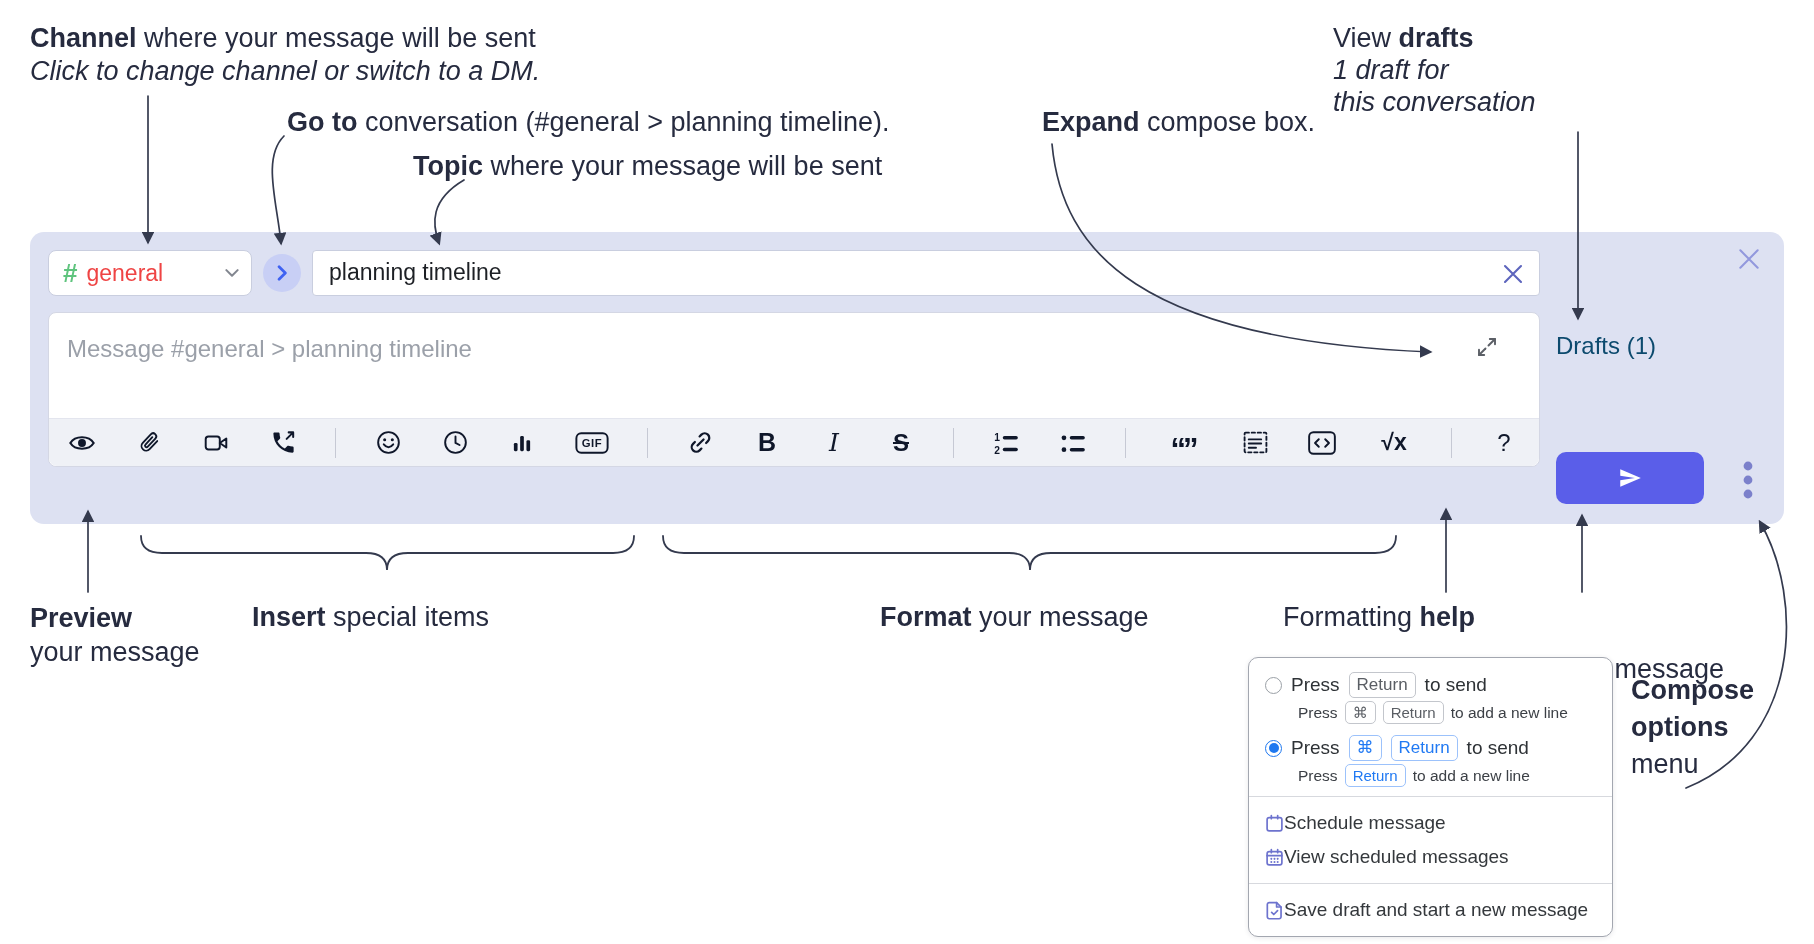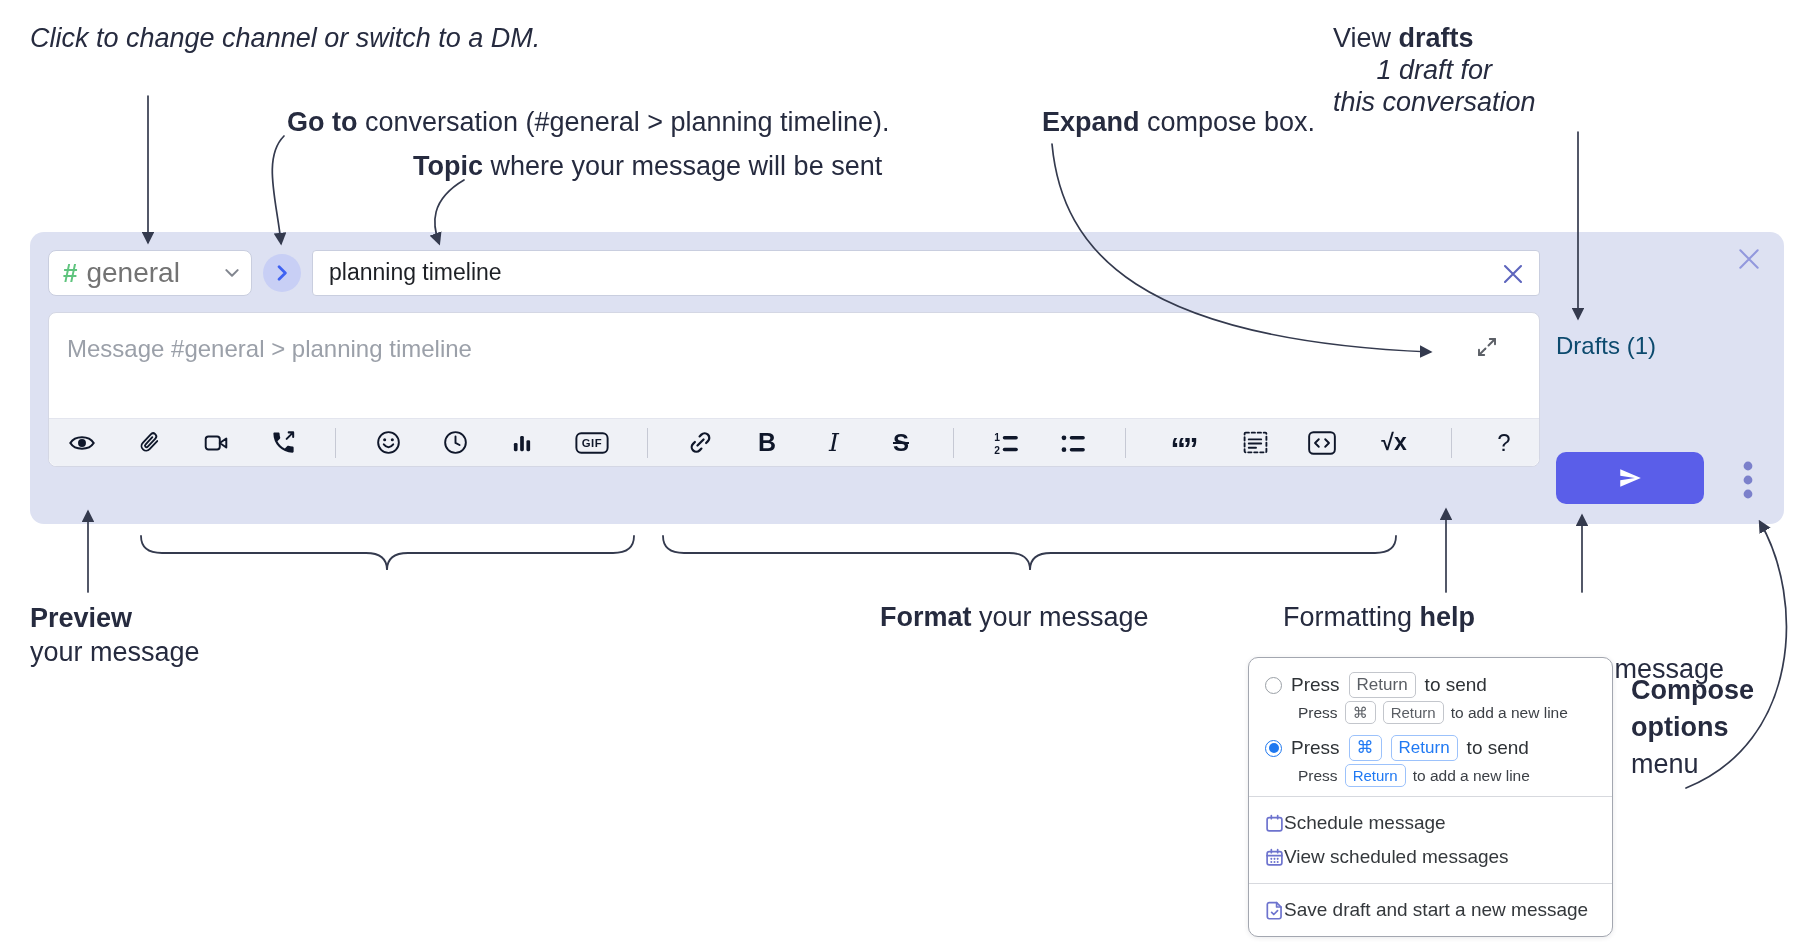--- a/index.html
+++ b/index.html
@@ -1,30 +1,30 @@
 <!DOCTYPE html>
 <html><head>
 <meta charset="utf-8">
 <style>
   html,body{margin:0;padding:0;background:#fff;}
   .canvas{position:relative;width:1814px;height:944px;background:#ffffff;
           font-family:"Liberation Sans",sans-serif;color:#262b3f;overflow:hidden;}
   
   .ann{position:absolute;font-size:27px;line-height:33px;color:#262b3f;white-space:nowrap;}
   .ann b{font-weight:700;}
-  .ann .it{font-style:italic;text-align:center;}
+  .ann .it{font-style:italic;}
   svg.overlay{position:absolute;left:0;top:0;width:1814px;height:944px;pointer-events:none;}
   
   .compose{position:absolute;left:30px;top:232px;width:1754px;height:292px;
            background:#dde1f2;border-radius:14px;}
   .chan{position:absolute;left:18px;top:18px;width:204px;height:46px;background:#fff;
         border:1px solid #c9cedf;border-radius:8px;display:flex;align-items:center;
         padding:0 12px 0 14px;box-sizing:border-box;cursor:pointer;}
   .hash{color:#5fc47e;font-weight:700;font-size:26px;line-height:26px;}
-  .chan-name{font-size:28px;color:#737373;margin-left:9px;flex:1;}
+  .chan-name{font-size:23px;color:#ef4444;margin-left:9px;flex:1;}
   .goto-btn{position:absolute;left:233px;top:22px;width:38px;height:38px;border-radius:50%;
             background:#c8cff5;display:flex;align-items:center;justify-content:center;cursor:pointer;}
   .topic{position:absolute;left:282px;top:18px;width:1228px;height:46px;background:#fff;
          border:1px solid #c9cedf;border-radius:4px;box-sizing:border-box;}
   .topic input{width:1150px;height:42px;border:0;outline:none;font-family:inherit;
          font-size:23px;color:#1d2025;padding:0 0 0 16px;background:transparent;}
   .clear-x{position:absolute;right:14px;top:11px;width:24px;height:24px;cursor:pointer;}
   .close-x{position:absolute;right:22px;top:14px;width:26px;height:26px;cursor:pointer;}
   .msgbox{position:absolute;left:18px;top:80px;width:1492px;height:155px;background:#fff;
           border:1px solid #d4d7e4;border-radius:8px;box-sizing:border-box;}
@@ -70,20 +70,21 @@
   .mi{display:flex;align-items:center;font-size:19px;color:#34383c;
       padding:6px 0;cursor:pointer;}
   .mi svg{color:#6d73ce;flex:none;}
 </style>
 </head>
 <body>
 
 <div class="canvas">
 
   <div class="ann" style="left:30px;top:22px;">
+    <div><b>Channel</b><span> where your message will be sent</span></div>
     <div class="it">Click to change channel or switch to a DM.</div>
   </div>
 
   <div class="ann" style="left:287px;top:106px;">
     <b>Go to</b><span> conversation (#general &gt; planning timeline).</span>
   </div>
 
   <div class="ann" style="left:413px;top:150px;">
     <b>Topic</b><span> where your message will be sent</span>
   </div>
@@ -252,20 +253,23 @@
         <circle cx="6" cy="8" r="4.4"></circle>
           <circle cx="6" cy="22" r="4.4"></circle>
           <circle cx="6" cy="36" r="4.4"></circle>
       </svg>
     </div>
   </div>
 
   <div class="ann" style="left:30px;top:601px;line-height:34px;">
     <div><b>Preview</b></div>
     <div>your message</div>
+  </div>
+  <div class="ann" style="left:252px;top:601px;">
+    <b>Insert</b><span> special items</span>
   </div>
   <div class="ann" style="left:880px;top:601px;">
     <b>Format</b><span> your message</span>
   </div>
   <div class="ann" style="left:1283px;top:601px;">
     <span>Formatting </span><b>help</b>
   </div>
   <div class="ann" style="left:1541px;top:636px;margin-top:17px;">
     <b>Send</b><span> message</span>
   </div>

